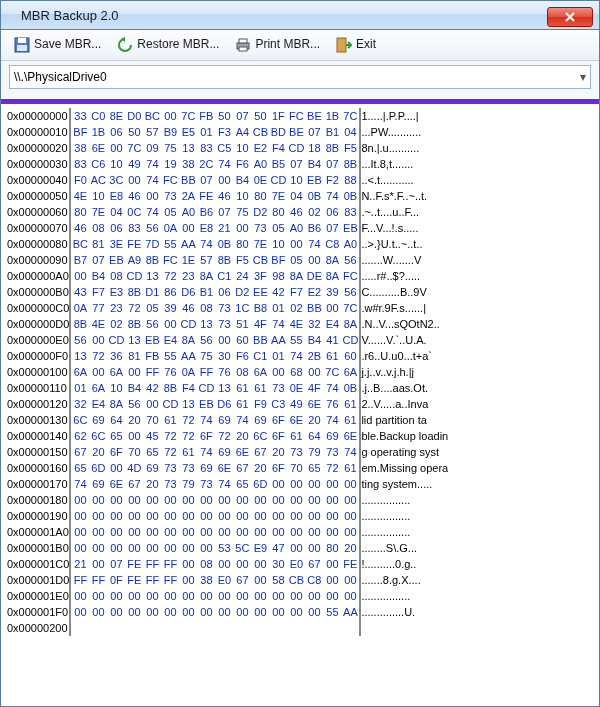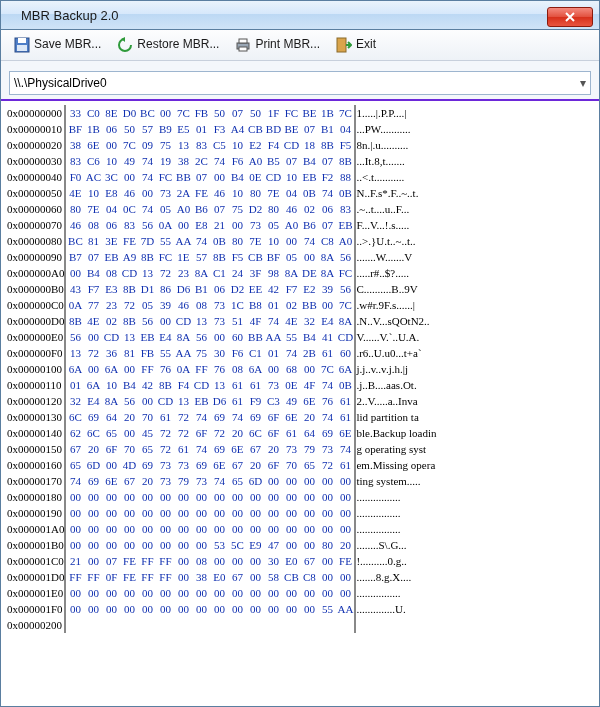--- a/index.html
+++ b/index.html
@@ -4,25 +4,25 @@
 <style>
 html,body{margin:0;padding:0;font-family:"Segoe UI",Tahoma,sans-serif;font-size:12px;background:#fff}
 .window{width:600px;height:707px;border:1px solid #5a7ea0;background:#fff;display:flex;flex-direction:column;box-sizing:border-box}
 .titlebar{height:28px;background:linear-gradient(to bottom,#eaf3fc 0%,#d7e8fb 45%,#bcd8f4 46%,#cfe3f7 100%);display:flex;align-items:center;padding:0 0 0 20px;border-bottom:1px solid #5a7ea0}
 .titlebar-text{flex:1;color:#1a1a1a;font-size:13px}
 .close-btn{width:44px;height:18px;margin:4px 6px 0 0;background:linear-gradient(to bottom,#f48b7f 0%,#e2513f 49%,#d62f1a 50%,#e8543f 100%);border:1px solid #8b1a0d;border-radius:3px;display:flex;align-items:center;justify-content:center;color:#fff;font-weight:bold;cursor:pointer}
 .close-btn svg{width:10px;height:10px}
 .toolbar{height:30px;background:linear-gradient(to bottom,#fdfdfe,#eef2f7);border-bottom:1px solid #c8d0dc;display:flex;align-items:center;padding:0 6px;gap:2px}
 .tbtn{display:flex;align-items:flex-start;gap:4px;padding:3px 6px;border:1px solid transparent;border-radius:3px;cursor:pointer;color:#1a1a1a}
 .tbtn .ic{width:16px;height:16px;display:flex;align-items:center;justify-content:center}
-.drivebar{height:30px;padding:4px 8px;background:#f4f7fb;border-bottom:2px solid #6d28d9;display:flex;align-items:flex-end}
+.drivebar{height:30px;padding:4px 8px;background:#f4f7fb;border-bottom:5px solid #6d28d9;display:flex;align-items:flex-start}
 .drive-sel{flex:1;height:22px;border:1px solid #9db5cf;background:#fff;display:flex;align-items:center;padding:0 4px;font-size:12px;color:#000}
 .drive-sel .dd{margin-left:auto;color:#555}
 .hexwrap{flex:1;overflow:auto;padding:4px 6px}
-table.hex{border-collapse:collapse;font-family:Liberation Serif, serif;font-size:11px;color:#000}
+table.hex{border-collapse:collapse;font-family:Liberation Sans, sans-serif;font-size:11px;color:#000}
 table.hex td{padding:0;white-space:pre;vertical-align:top;line-height:16px}
 td.addr{color:#000;padding-right:6px;border-right:2px solid #888}
 td.bytes{padding:0 6px;border-right:2px solid #888;color:#1030b0}
 td.bytes .b{display:inline-block;width:18px;text-align:center}
 td.ascii{padding-left:6px;color:#000}
 </style>
 </head>
 <body>
 
 <div class="window">

